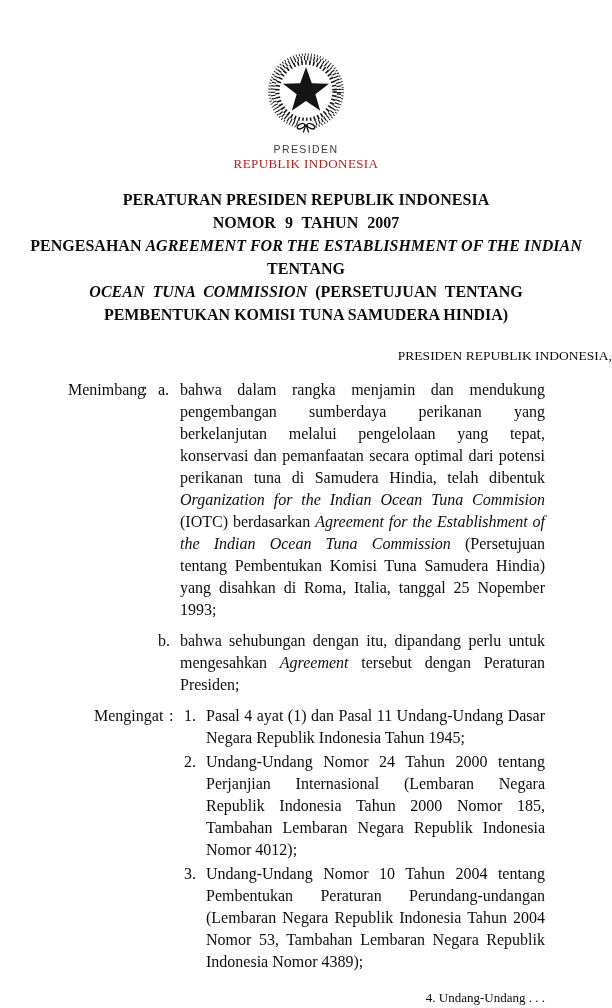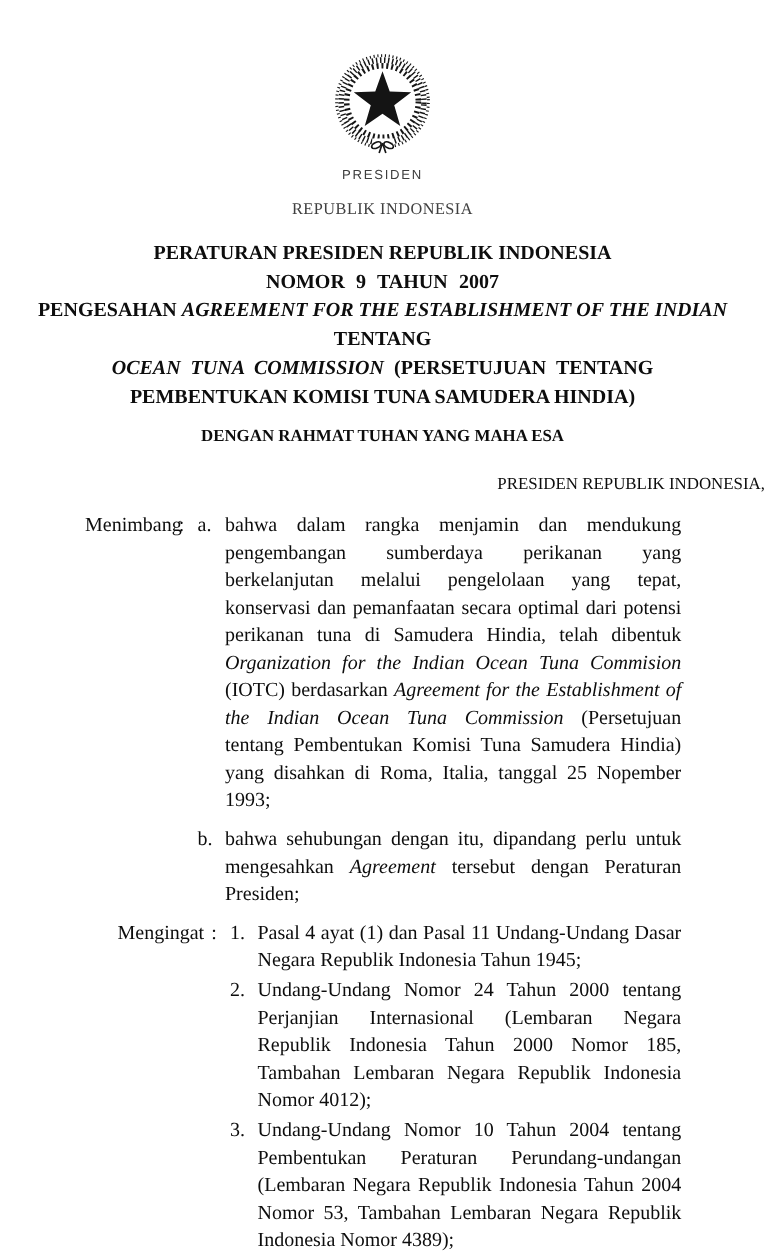--- a/index.html
+++ b/index.html
@@ -6,34 +6,34 @@
   .page {
     position: relative;
     width: 612px;
     height: 1008px;
     background: #ffffff;
     font-family: "Liberation Serif", serif;
     color: #0d0d0d;
     overflow: hidden;
   }
   
-  .letterhead { text-align: center; padding-top: 40px; }
+  .letterhead { text-align: center; padding-top: 50px; }
   .emblem { display: inline-block; line-height: 0; }
   .presiden-label {
     font-family: "Liberation Sans", sans-serif;
     font-size: 10.5px;
     letter-spacing: 1.4px;
     color: #3d3d3d;
     margin-top: 3px;
   }
   .republik-label {
     font-size: 13px;
     letter-spacing: 0.4px;
-    color: #404040;
-    margin-top: 13px;
+    color: #b91c1c;
+    margin-top: 1px;
   }
   
   .title-block {
     text-align: center;
     margin-top: 16px;
     font-weight: bold;
     font-size: 16px;
     line-height: 23px;
   }
   .ws-wide { word-spacing: 5px; }
@@ -98,21 +98,20 @@
 
   <div class="title-block">
     <div>PERATURAN PRESIDEN REPUBLIK INDONESIA</div>
     <div class="ws-wide">NOMOR 9 TAHUN 2007</div>
     <div><span>PENGESAHAN </span><span class="it">AGREEMENT FOR THE ESTABLISHMENT OF THE INDIAN</span></div>
     <div>TENTANG</div>
     <div class="ws-med"><span class="it">OCEAN TUNA COMMISSION</span><span> (PERSETUJUAN TENTANG</span></div>
     <div>PEMBENTUKAN KOMISI TUNA SAMUDERA HINDIA)</div>
   </div>
 
-  <div class="invocation">DENGAN RAHMAT TUHAN YANG MAHA ESA</div>
   <div class="authority">PRESIDEN REPUBLIK INDONESIA,</div>
 
   <div class="body-block">
 
     <div class="clause">
       <div class="clause-label">Menimbang</div>
       <div class="clause-colon">:</div>
       <div class="clause-items menimbang-items">
         <div class="item">
           <div class="item-marker">a.</div>

